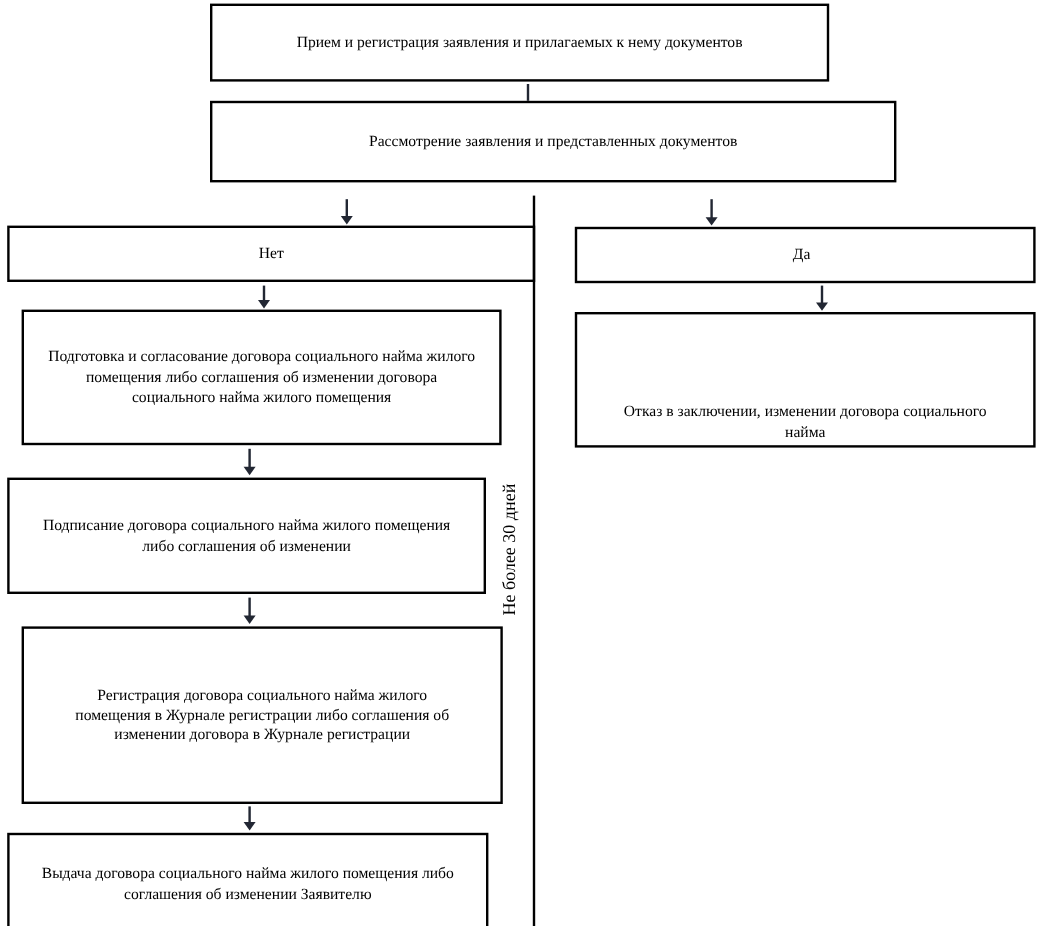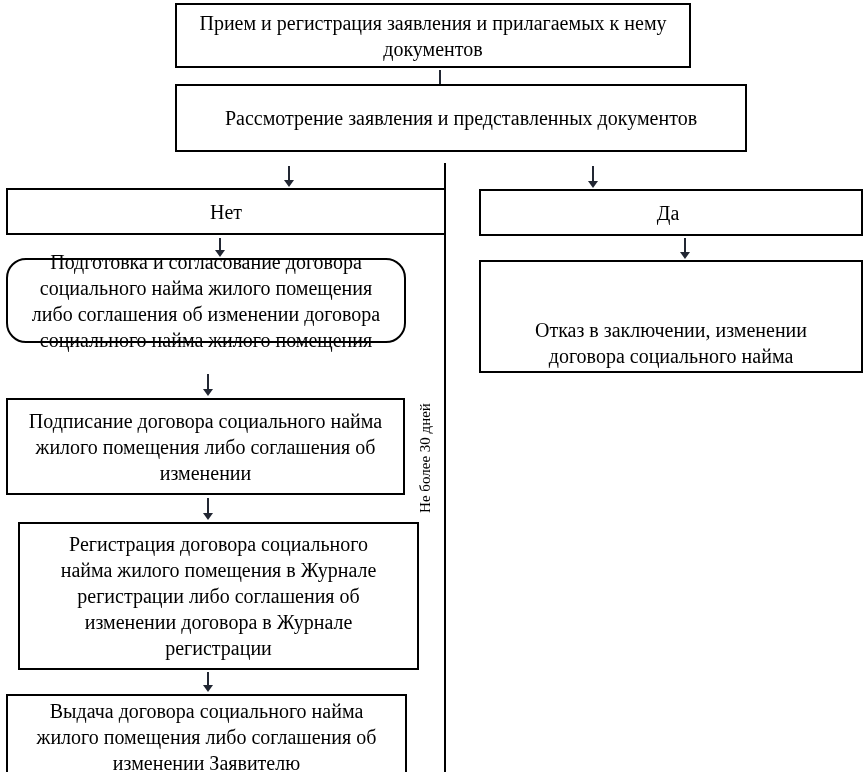--- a/index.html
+++ b/index.html
@@ -16,29 +16,29 @@
     width:868px; height:772px;
     background:var(--background);
     overflow:hidden;
   }
   .node{
     position:absolute;
     border:2px solid var(--border);
     background:var(--background);
     display:flex; align-items:center; justify-content:center;
     text-align:center;
-    font-size:20px; line-height:1.3;
+    font-size:13px; line-height:1.3;
     padding:2px 18px;
   }
   
   #n-receive  { left:175px; top:3px;   width:516px; height:65px;  }
   #n-review   { left:175px; top:84px;  width:572px; height:68px;  }
   #n-no       { left:6px;   top:188px; width:440px; height:47px;  }
   #n-yes      { left:479px; top:189px; width:384px; height:47px;padding-left:12px;  }
-  #n-prepare  { left:6px;   top:258px; width:400px; height:85px;border-radius:20px; }
+  #n-prepare  { left:18px;   top:258px; width:400px; height:113px; }
   #n-refuse   { left:479px; top:260px; width:384px; height:113px; padding:2px 30px;align-items:flex-end; }
   #n-sign     { left:6px;   top:398px; width:399px; height:97px;  }
   #n-register { left:6px;   top:522px; width:401px; height:148px; padding:2px 36px;margin-left:12px; }
   #n-issue    { left:6px;   top:694px; width:401px; height:85px;  padding:1px 24px; }
 
   .arrow{ position:absolute; width:10px; }
   .arrow::before{
     content:""; position:absolute; left:4px; top:0; bottom:5px; width:2px;
     background:var(--arrow);
   }

